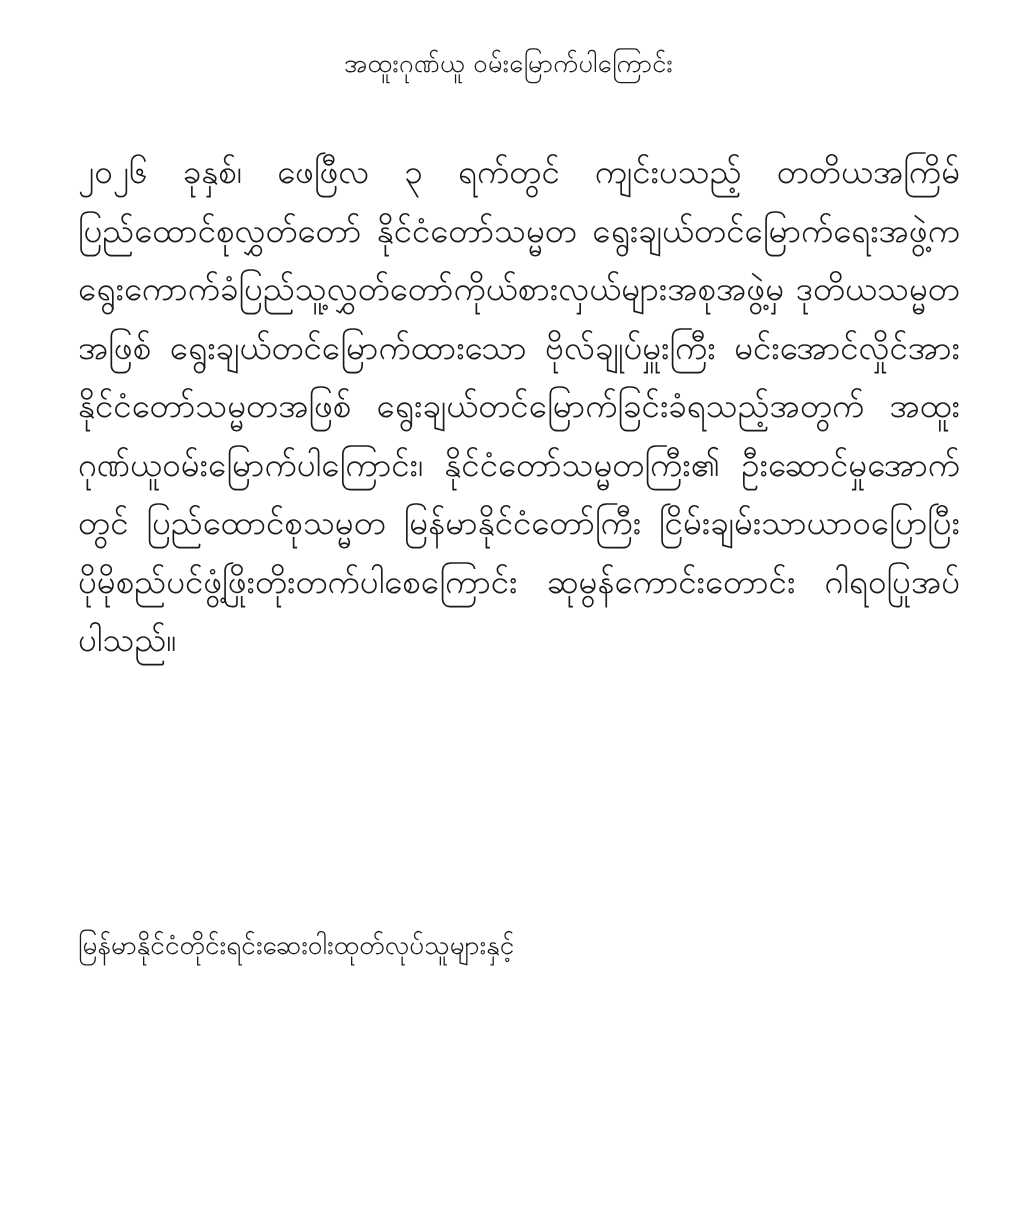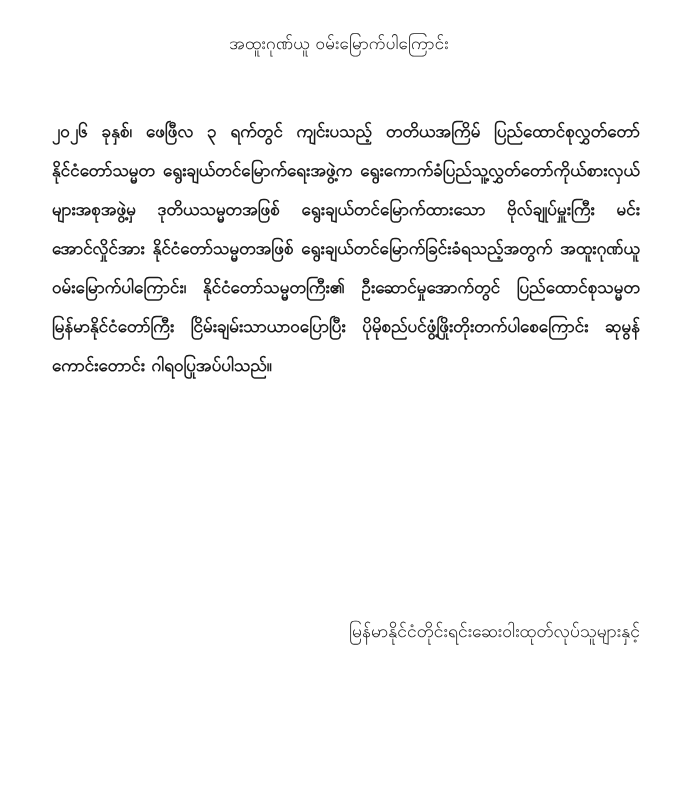--- a/index.html
+++ b/index.html
@@ -26,41 +26,40 @@
     top: 28px;
     left: 0;
     width: 678px;
     text-align: center;
     font-size: 17px;
     line-height: 30px;
     letter-spacing: 0.2px;
   }
   .doc-body {
     position: absolute;
-    top: 112px;
+    top: 96px;
     left: 52px;
     width: 588px;
-    font-size: 17px;
+    font-size: 22px;
     line-height: 39px;
     text-align: justify;
     text-justify: inter-word;
     word-spacing: 0.5px;
-    font-weight: bold;
   }
   .doc-body > p {
     margin: 0;
   }
   .signature {
     position: absolute;
     top: 612px;
     left: 52px;
     width: 588px;
     font-size: 17.5px;
     line-height: 39px;
-    text-align: right;
+    text-align: left;
   }
   .signature .sig-line {
     display: block;
   }
 </style>
 </head>
 <body>
 
 <div class="page">
 

